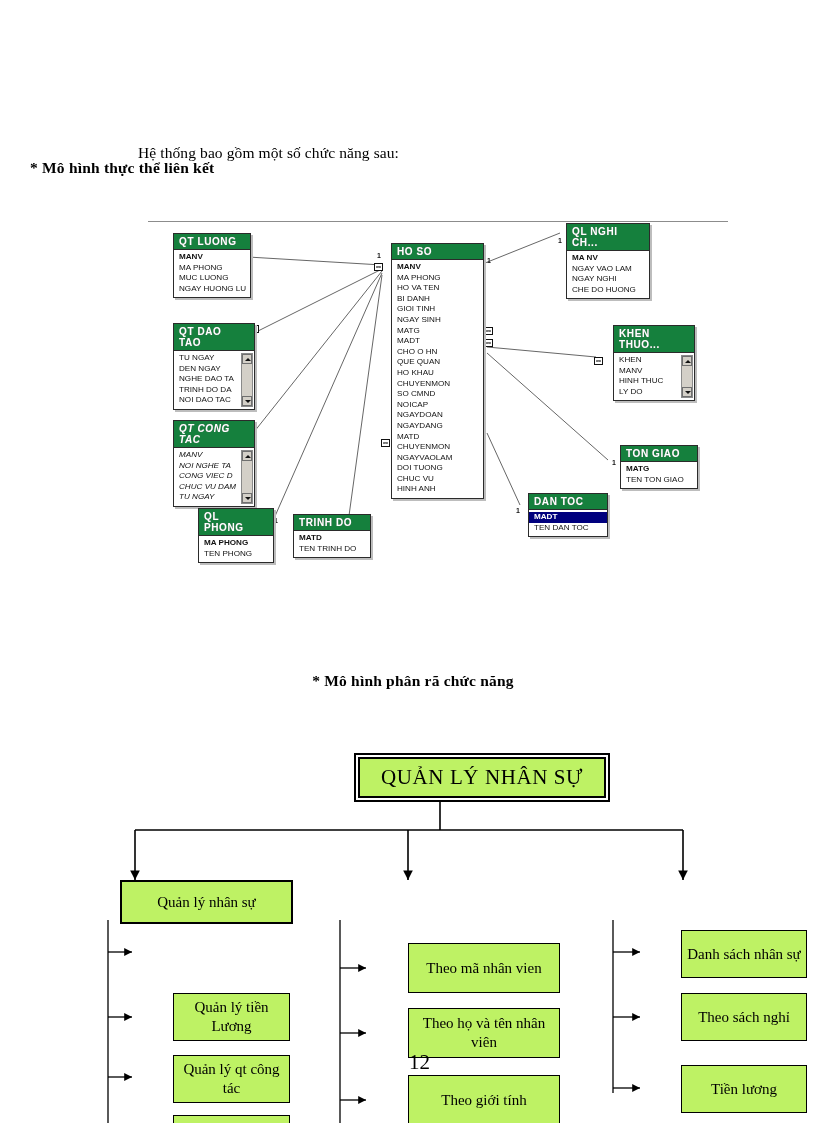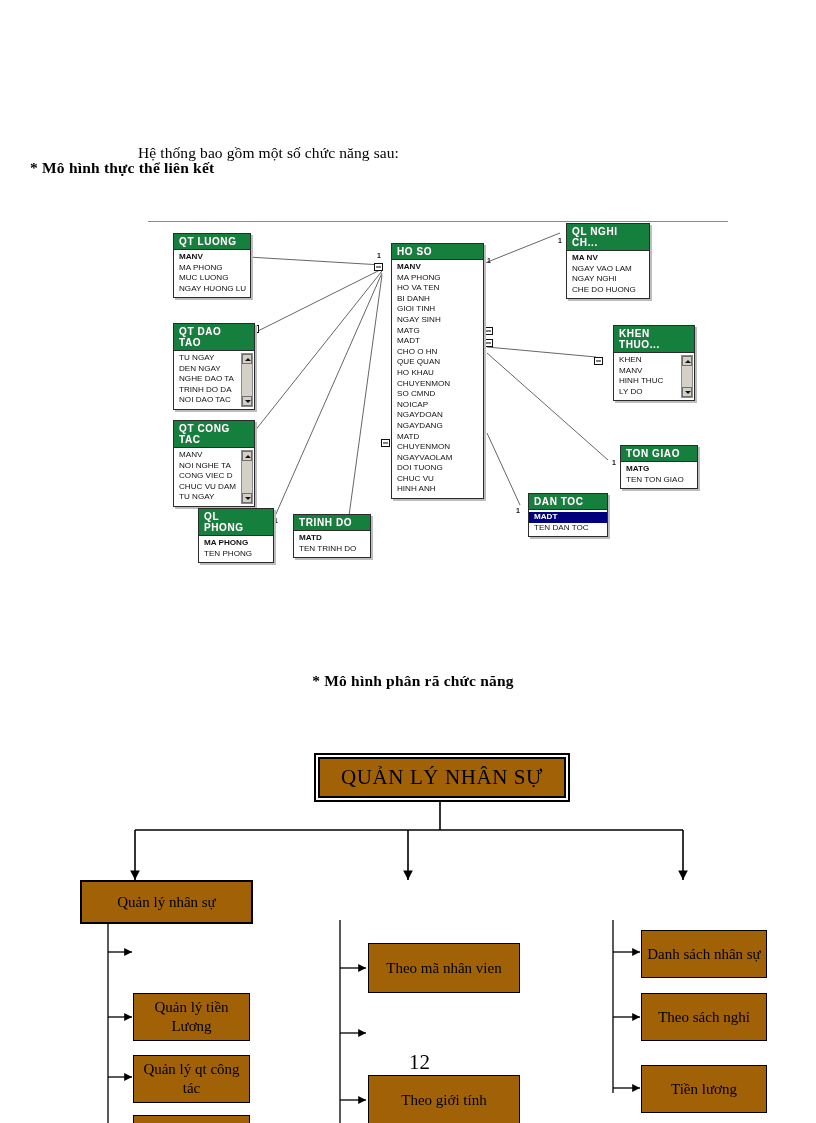--- a/index.html
+++ b/index.html
@@ -43,23 +43,23 @@
 
   
   .card{position:absolute;font-family:"Liberation Sans",sans-serif;font-size:7px;
         font-weight:bold;color:#111;}
   .inf{position:absolute;font-family:"Liberation Sans",sans-serif;font-size:7px;
        font-weight:bold;color:#111;background:#fff;border:1px solid #111;
        line-height:6px;padding:0 1px;}
 
   
   #fd{position:absolute;left:0;top:740px;width:816px;height:383px;}
-  .node{position:absolute;background:#a16207;text-align:center;
+  .node{position:absolute;background:#bef264;text-align:center;
         font-family:"Liberation Serif",serif;display:flex;align-items:center;
-        justify-content:center;line-height:19px;}
+        justify-content:center;line-height:19px;margin-left:40px;}
   .root{border:2px solid #000;font-size:21px;letter-spacing:.6px;
         box-shadow:0 0 0 2px #fff inset, 0 0 0 4px #000 inset;}
   .root span{display:block;padding:0 6px;}
   .lvl1{border:2.5px solid #000;font-size:15px;}
   .lvl2{border:1px solid #000;font-size:15px;}
   .lbl{display:block;width:100%;padding:0 4px;}
   .pagenum{position:absolute;font-size:21px;font-family:"Liberation Serif",serif;}
 </style>
 </head>
 <body>
@@ -129,21 +129,21 @@
           <li>NGHE DAO TA</li>
           <li>TRINH DO DA</li>
           <li>NOI DAO TAC</li>
         </ul>
         <div class="sbar">
           <i class="up"></i>
           <i class="dn"></i>
         </div>
       </div>
     </div>
-  <div class="tbl" id="t-qt-cong-tac" style="left:173px;top:215px;width:80px;">
+  <div class="tbl" id="t-qt-cong-tac" style="left:173px;top:215px;width:80px;font-style:italic;">
       <div class="cap">QT CONG TAC</div>
       <div class="body">
         <ul>
           <li>MANV</li>
           <li>NOI NGHE TA</li>
           <li>CONG VIEC D</li>
           <li>CHUC VU DAM</li>
           <li>TU NGAY</li>
         </ul>
         <div class="sbar">
@@ -296,20 +296,23 @@
   <div class="node lvl2" style="left:133px;top:315px;width:115px;height:46px;">
     <span class="lbl">Quản lý qt công tác</span>
   </div>
   <div class="node lvl2" style="left:133px;top:375px;width:115px;height:46px;">
     
   </div>
 
   <div class="node lvl2" style="left:368px;top:203px;width:150px;height:48px;">
     <span class="lbl">Theo mã nhân vien</span>
   </div>
+  <div class="node lvl2" style="left:368px;top:268px;width:150px;height:48px;">
+    <span class="lbl">Theo họ và tên nhân viên</span>
+  </div>
   <div class="node lvl2" style="left:368px;top:335px;width:150px;height:48px;">
     <span class="lbl">Theo giới tính</span>
   </div>
 
   <div class="node lvl2" style="left:641px;top:190px;width:124px;height:46px;">
     <span class="lbl">Danh sách nhân sự</span>
   </div>
   <div class="node lvl2" style="left:641px;top:253px;width:124px;height:46px;">
     <span class="lbl">Theo sách nghỉ</span>
   </div>

